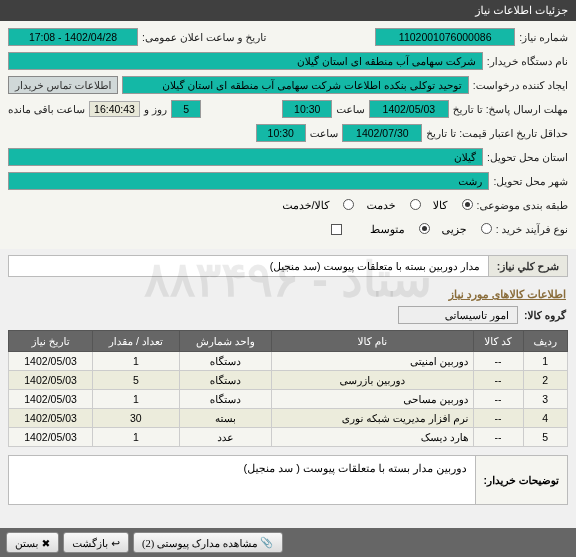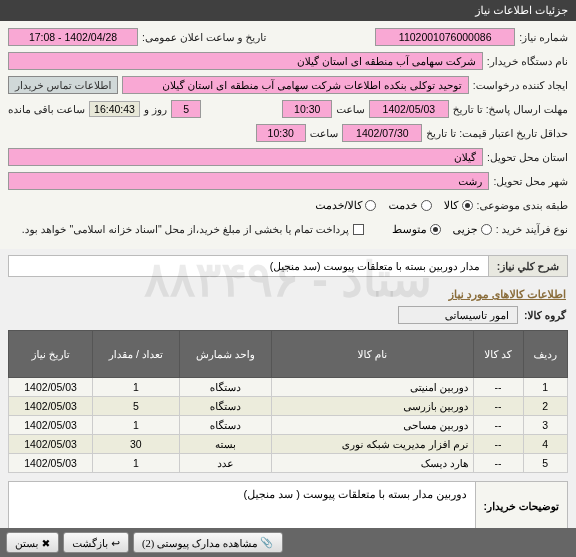--- a/index.html
+++ b/index.html
@@ -43,21 +43,21 @@
       margin-bottom: 4px;
       gap: 4px;
       min-height: 20px;
     }
     .label {
       color: #222;
       font-size: 10.5px;
       white-space: nowrap;
     }
     .field {
-      background: #f9a8d4;
+      background: #14b8a6;
       border: 1px solid #999;
       padding: 1px 4px;
       font-size: 10.5px;
       height: 18px;
       line-height: 14px;
       text-align: center;
       min-width: 40px;
     }
     .field-wide { flex: 1; min-width: 100px; text-align: right; padding-right: 6px;}
     .field-contact {
@@ -74,22 +74,22 @@
       font-size: 10.5px;
       text-align: center;
     }
     .radio-group {
       display: flex;
       gap: 12px;
       align-items: center;
     }
     .radio-item {
       display: flex;
-      align-items: center;
-      gap: 3px;
+      align-items: flex-start;
+      gap: 14px;
     }
     .radio-dot {
       width: 11px;
       height: 11px;
       border: 1px solid #555;
       border-radius: 50%;
       display: inline-flex;
       align-items: center;
       justify-content: center;
       background: #fff;
@@ -151,21 +151,21 @@
     }
     table.data {
       width: calc(100% - 16px);
       margin: 0 8px;
       border-collapse: collapse;
       font-size: 10.5px;
     }
     table.data th {
       background: #666;
       color: #fff;
-      padding: 17px 4px;
+      padding: 4px 4px;
       border: 1px solid #555;
       font-weight: normal;
     }
     table.data td {
       background: #f5f5f0;
       border: 1px solid #ccc;
       padding: 3px 4px;
       text-align: center;
     }
     table.data tr:nth-child(even) td { background: #ececdc; }
@@ -298,21 +298,20 @@
         <span class="radio-dot"></span>
         <span>جزیی</span>
       </div>
       <div class="radio-item">
         <span class="radio-dot checked"></span>
         <span>متوسط</span>
       </div>
     </div>
     <span style="width:20px"></span>
     <span class="checkbox"></span>
-    <span class="label">پرداخت تمام یا بخشی از مبلغ خرید،از محل "اسناد خزانه اسلامی" خواهد بود.</span>
   </div>
 </div>
 
 <div class="section-title-row">
   <div class="section-title-label">شرح کلي نياز:</div>
   <div class="section-title-value">مدار دوربین بسته با متعلقات پیوست (سد منجیل)</div>
 </div>
 
 <div class="sub-header">اطلاعات کالاهای مورد نیاز</div>
 
@@ -337,21 +336,21 @@
         <td>1</td>
         <td>--</td>
         <td style="text-align: right;">دوربین امنیتی</td>
         <td>دستگاه</td>
         <td>1</td>
         <td>1402/05/03</td>
       </tr>
       <tr>
         <td>2</td>
         <td>--</td>
-        <td style="text-align: right; font-family: Liberation Serif, serif;">دوربین بازرسی</td>
+        <td style="">دوربین بازرسی</td>
         <td>دستگاه</td>
         <td>5</td>
         <td>1402/05/03</td>
       </tr>
       <tr>
         <td>3</td>
         <td>--</td>
         <td style="text-align: right;">دوربین مساحی</td>
         <td>دستگاه</td>
         <td>1</td>

